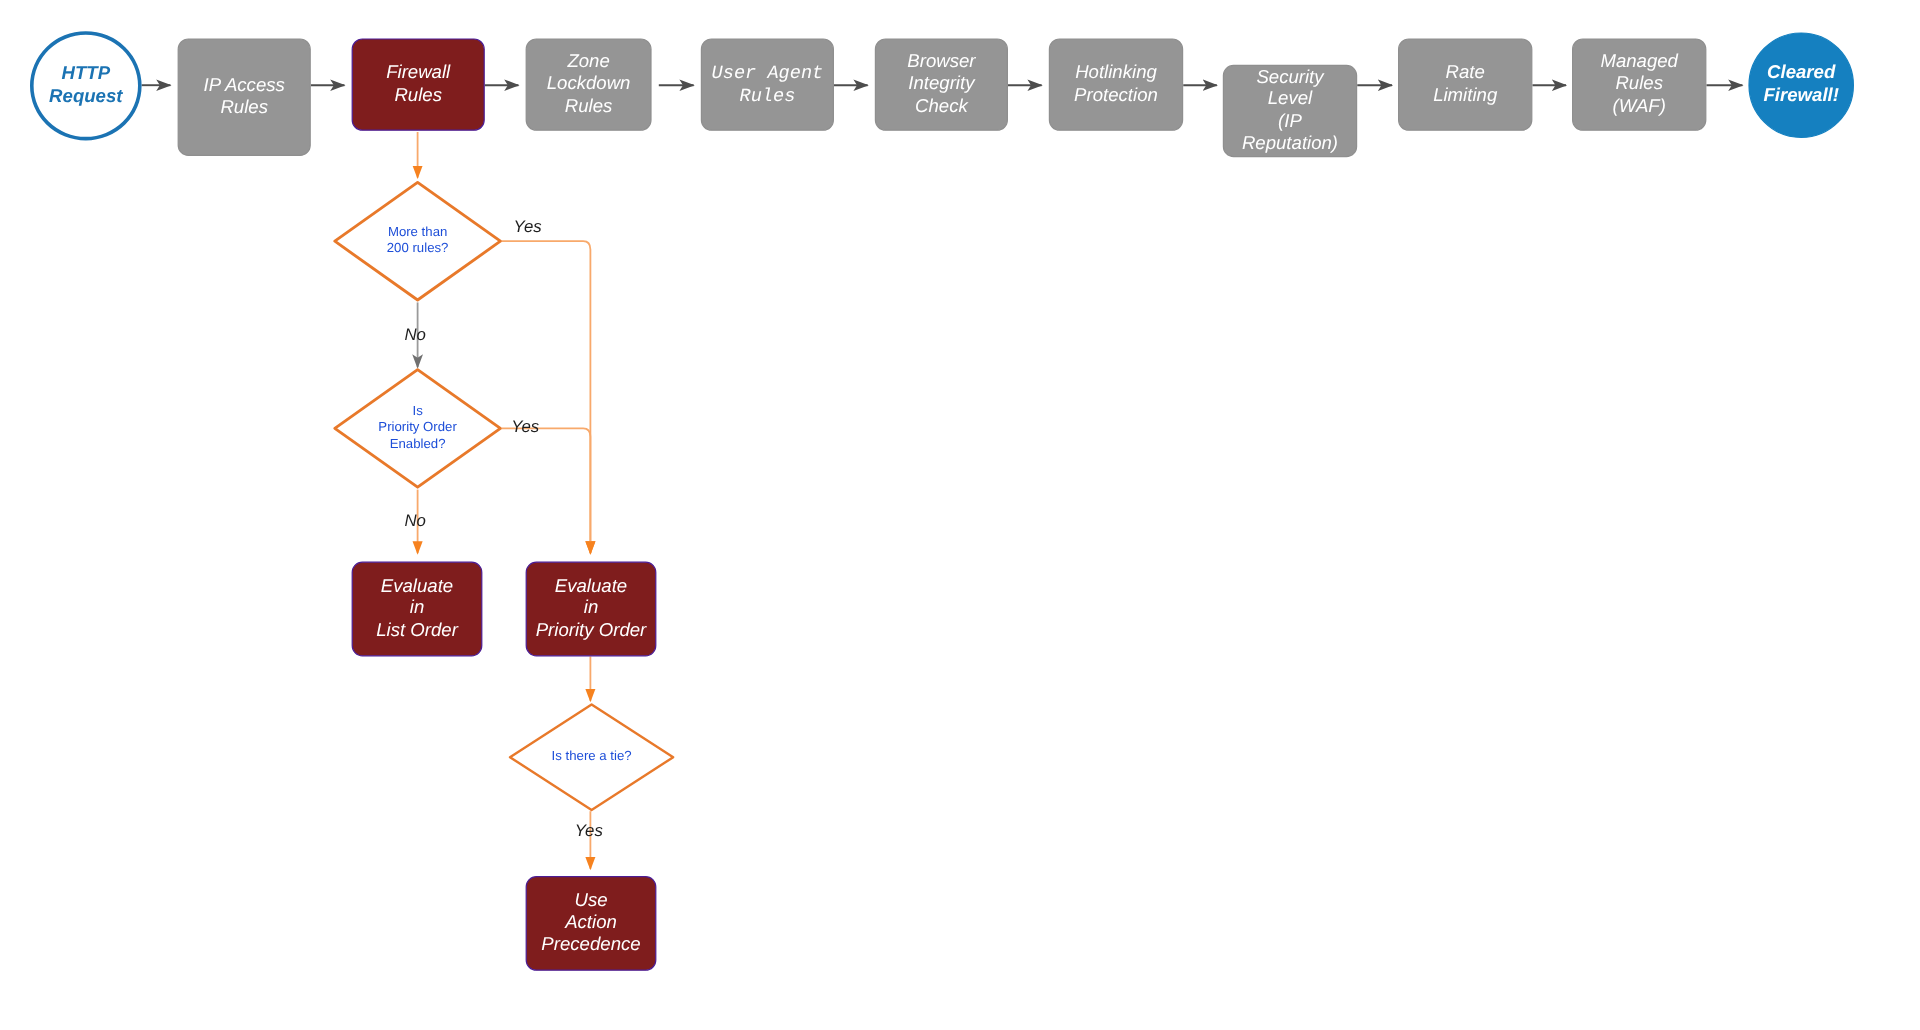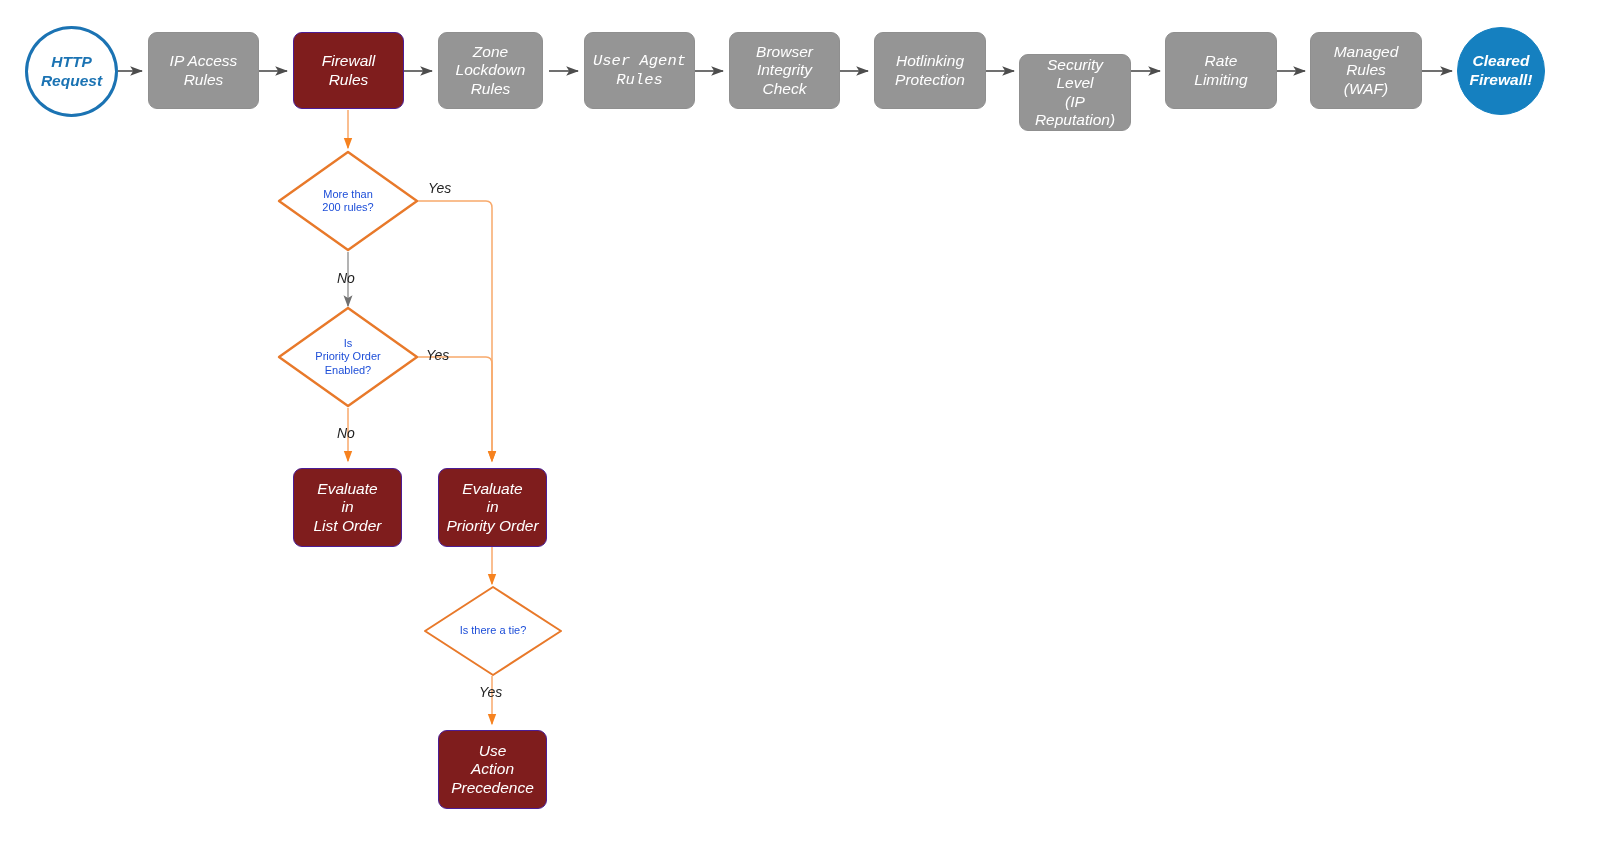--- a/index.html
+++ b/index.html
@@ -149,21 +149,21 @@
     <line x1="492" y1="547" x2="492" y2="584" stroke="#F8A96B" stroke-width="1.5" fill="none" marker-end="url(#arrow-orange)"></line>
 
     <line x1="492" y1="676" x2="492" y2="724" stroke="#F8A96B" stroke-width="1.5" fill="none" marker-end="url(#arrow-orange)"></line>
   </svg>
 
   <div class="node circle outline" style="left:25px; top:26px; width:93px; height:91px;">
     <span>HTTP
 Request</span>
   </div>
 
-  <div class="node box gray" style="left:148px; top:32px; width:111px; height:77px;font-style:italic;">
+  <div class="node box gray" style="left:148px; top:32px; width:111px; height:98px;font-style:italic;">
     <span>IP Access
 Rules</span>
   </div>
 
   <div class="node box orange" style="left:293px; top:32px; width:111px; height:77px;">
     <span>Firewall
 Rules</span>
   </div>
 
   <div class="node box gray" style="left:438px; top:32px; width:105px; height:77px;">

